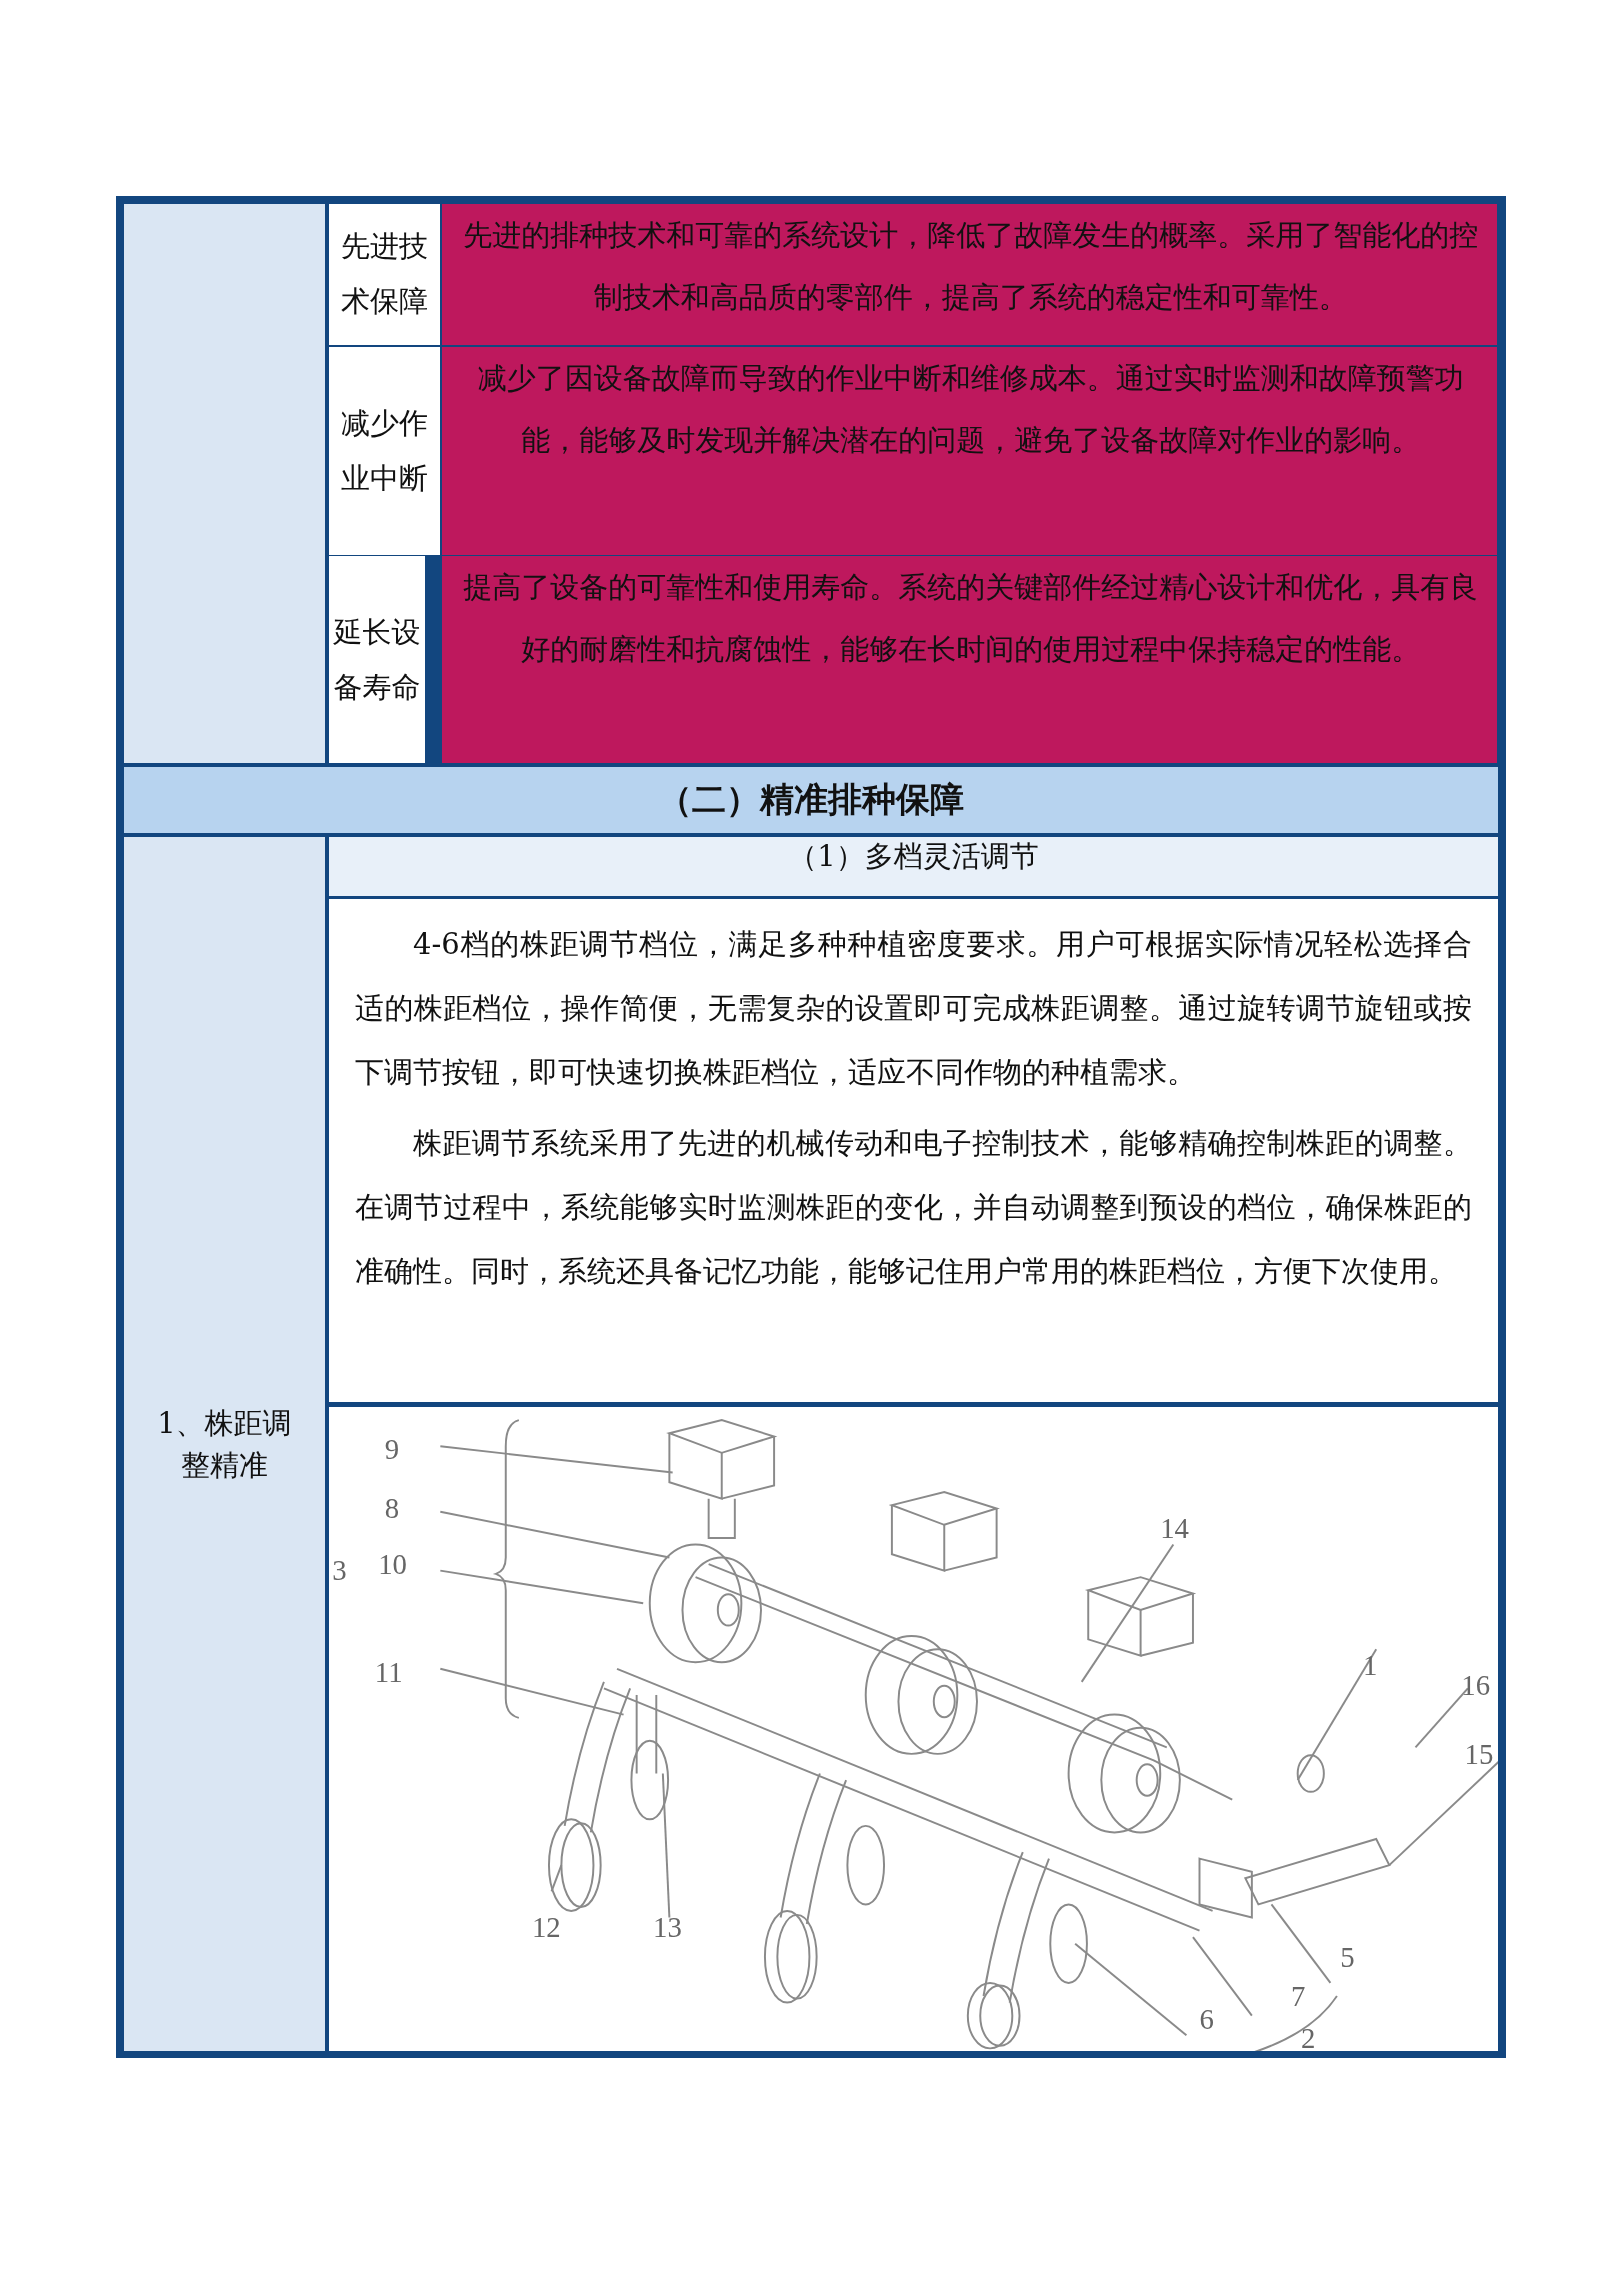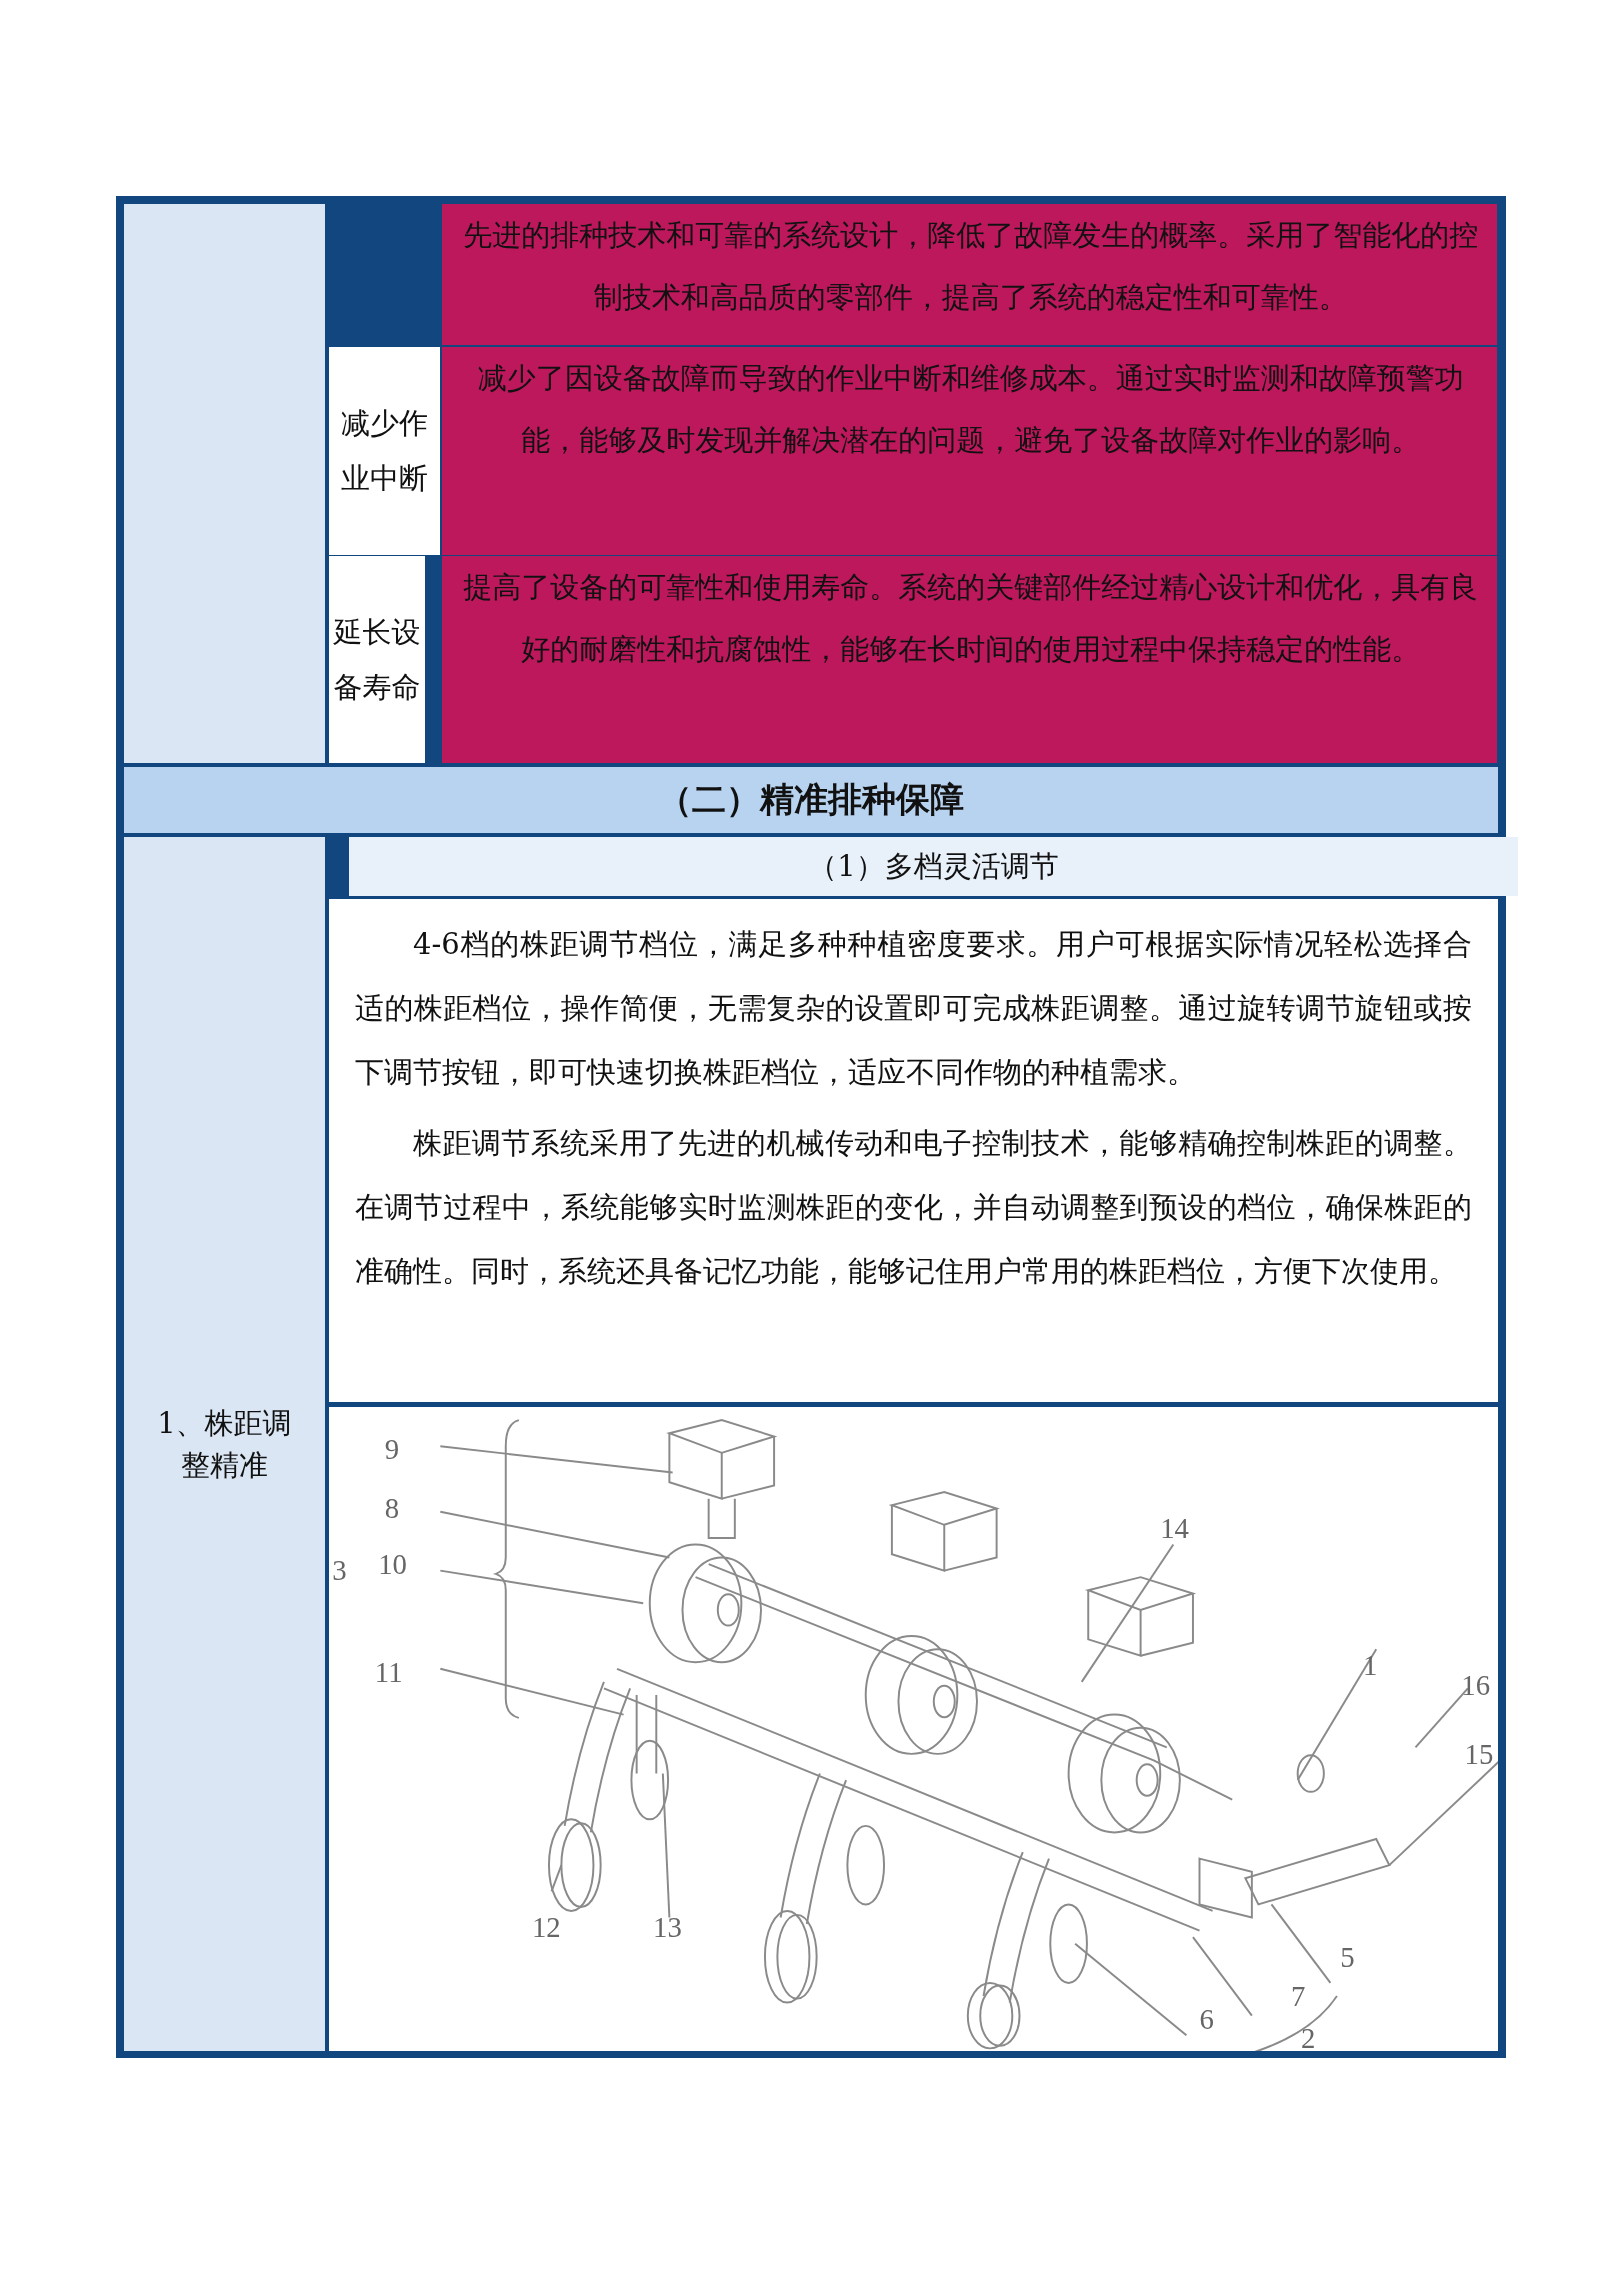--- a/index.html
+++ b/index.html
@@ -9,36 +9,42 @@
          background: #12467F; }
   .cell { position: absolute; box-sizing: border-box; }
   .left-col { background: #DAE6F3; }
   .label-cell { background: #ffffff; display: flex; align-items: center; justify-content: center;
                 text-align: center; font-size: 29px; line-height: 55px; }
   .body-cell { background: #be185d; font-size: 29px; line-height: 62px; text-align: center;
                padding: 0 6.5px 0 9.2px; display: flex; align-items: flex-start; }
   .body-cell p { margin: 0; width: 100%; }
   .section-band { background: #B7D3EF; display: flex; align-items: center; justify-content: center;
                   font-size: 34px; font-weight: bold; }
-  .sub-header { background: #E8F0F9; display: flex; align-items: center; justify-content: center;
-                font-size: 29px; margin-left: 20px; }
+  .sub-header { background: #E8F0F9; display: flex; align-items: flex-start; justify-content: center;
+                font-size: 29px; }
   .para-cell { background: #ffffff; padding: 13px 26px 0 26px; font-size: 29px; line-height: 64px; text-align: justify; }
   .para-cell p { margin: 0 0 6.5px 0; text-indent: 2em; }
   .row-label { display: flex; align-items: center; justify-content: center; text-align: center;
                font-size: 29px; line-height: 42px; padding: 0 13px; }
   .figure-cell { background: #ffffff; }
   svg text { font-family: "Liberation Serif", "DejaVu Serif", serif; fill: #666; }
 </style>
 </head>
 <body>
 
 <div class="tbl">
 
   <div class="cell left-col" style="left:7.9px; top:7.9px; width:201px; height:559px;"></div>
 
+  <div class="cell label-cell" style="left:213px; top:7.9px; width:111px; height:141px;">
+    <div>
+        <div>先进技</div>
+        <div>术保障</div>
+      </div>
+  </div>
   <div class="cell body-cell" style="left:326px; top:7.9px; width:1055px; height:141px;">
     <p>先进的排种技术和可靠的系统设计，降低了故障发生的概率。采用了智能化的控制技术和高品质的零部件，提高了系统的稳定性和可靠性。</p>
   </div>
 
   <div class="cell body-cell" style="left:326px; top:151px; width:1055px; height:208px;">
     <p>减少了因设备故障而导致的作业中断和维修成本。通过实时监测和故障预警功能，能够及时发现并解决潜在的问题，避免了设备故障对作业的影响。</p>
   </div>
   <div class="cell label-cell" style="left:213px; top:151px; width:111px; height:208px;">
     <div>
         <div>减少作</div>

